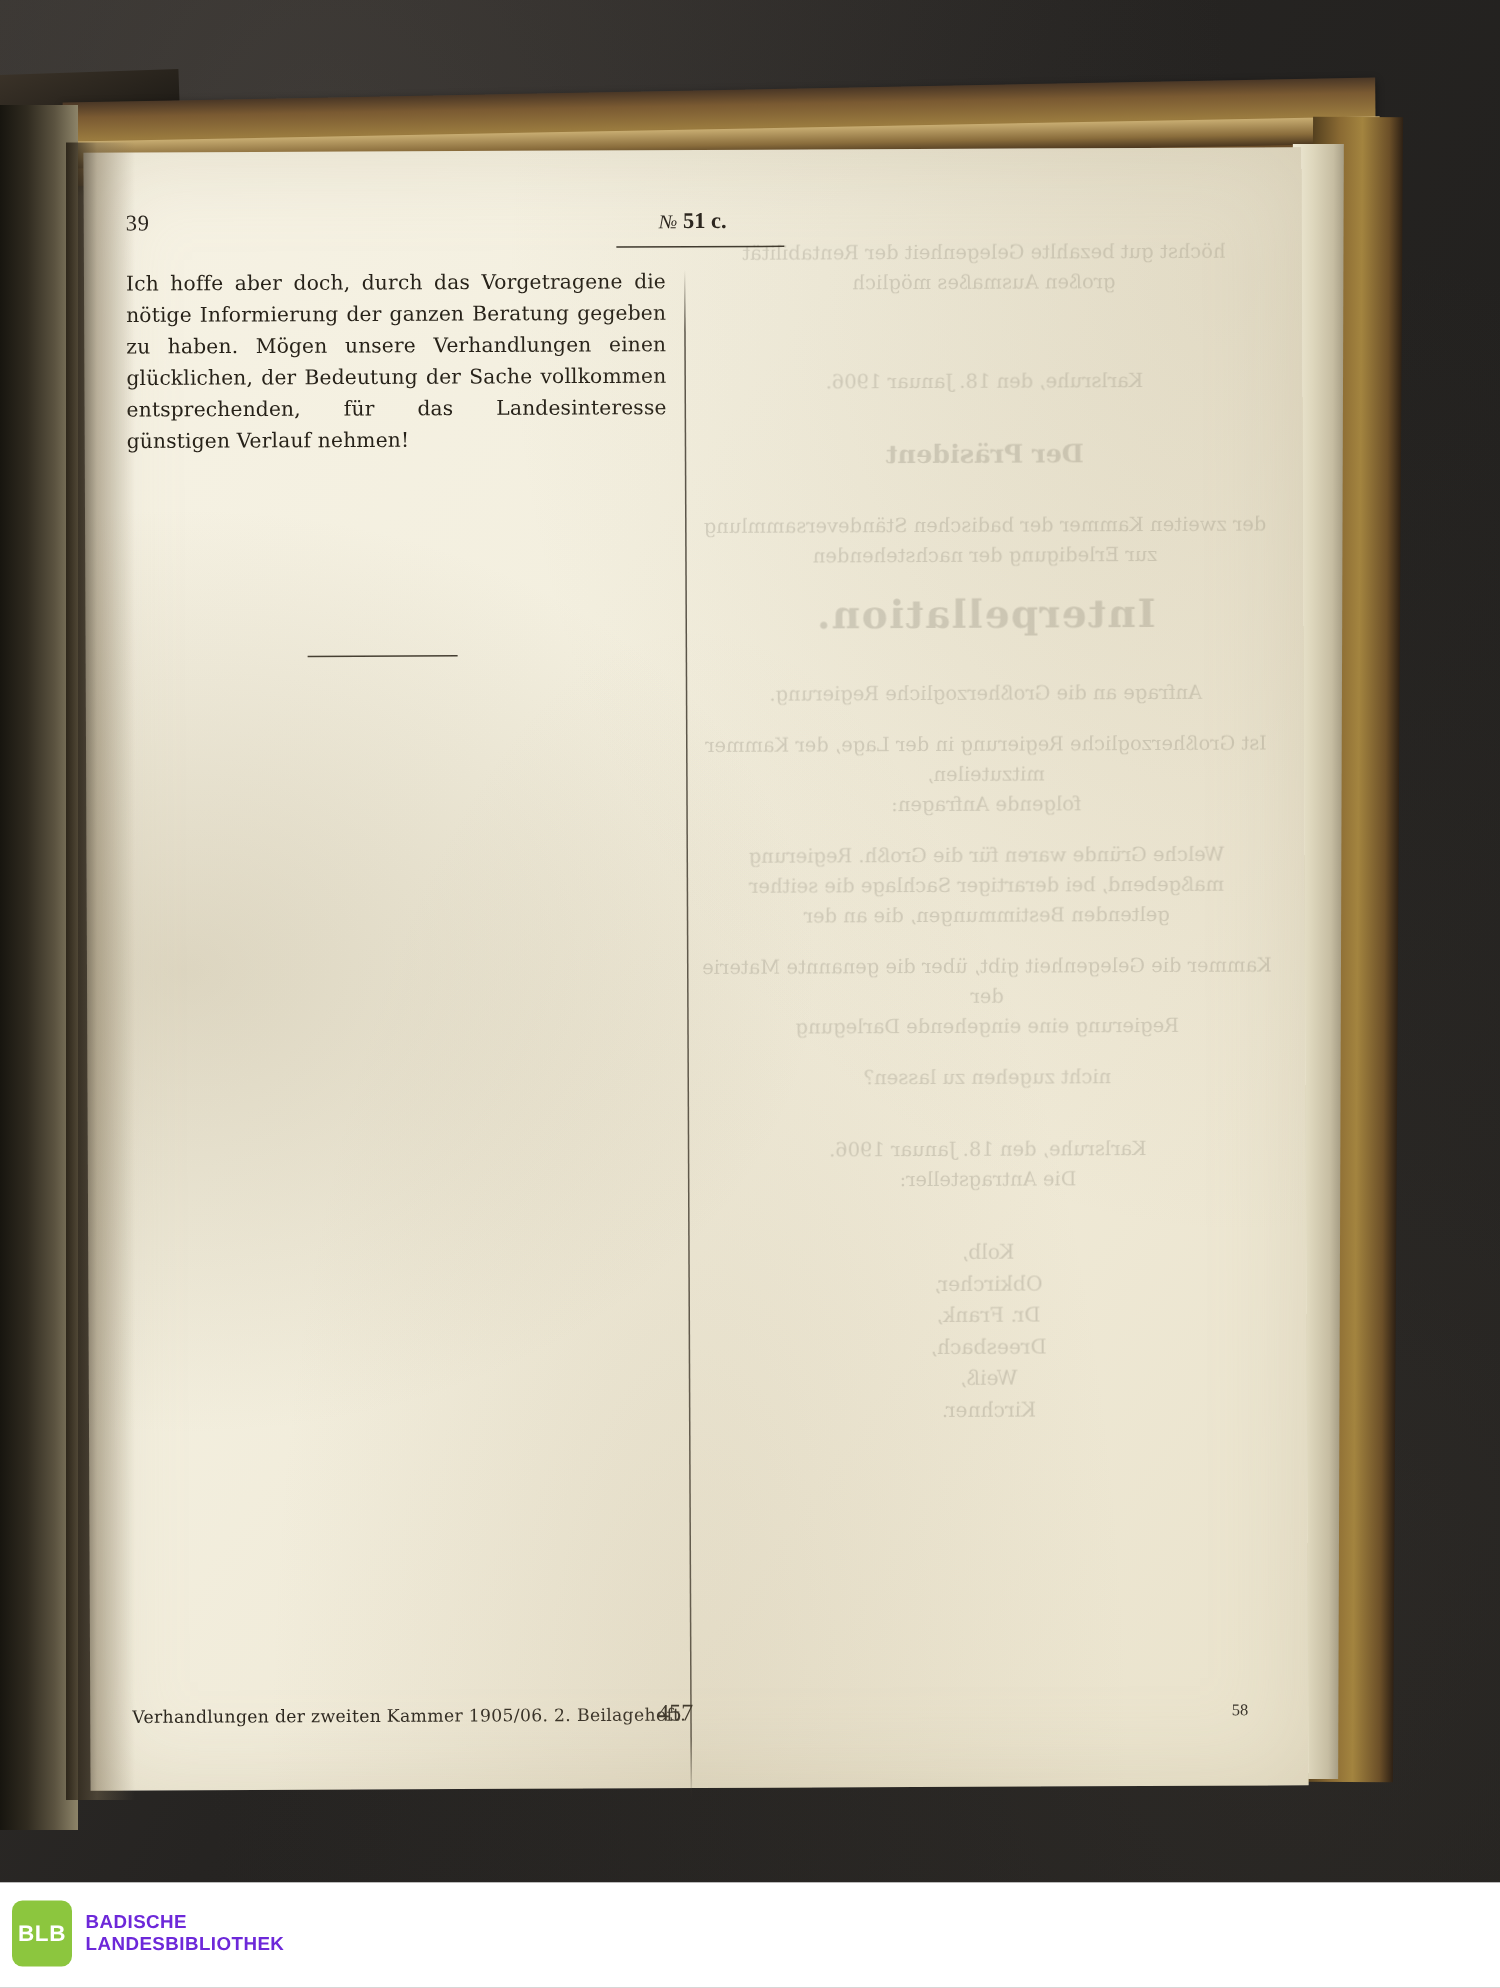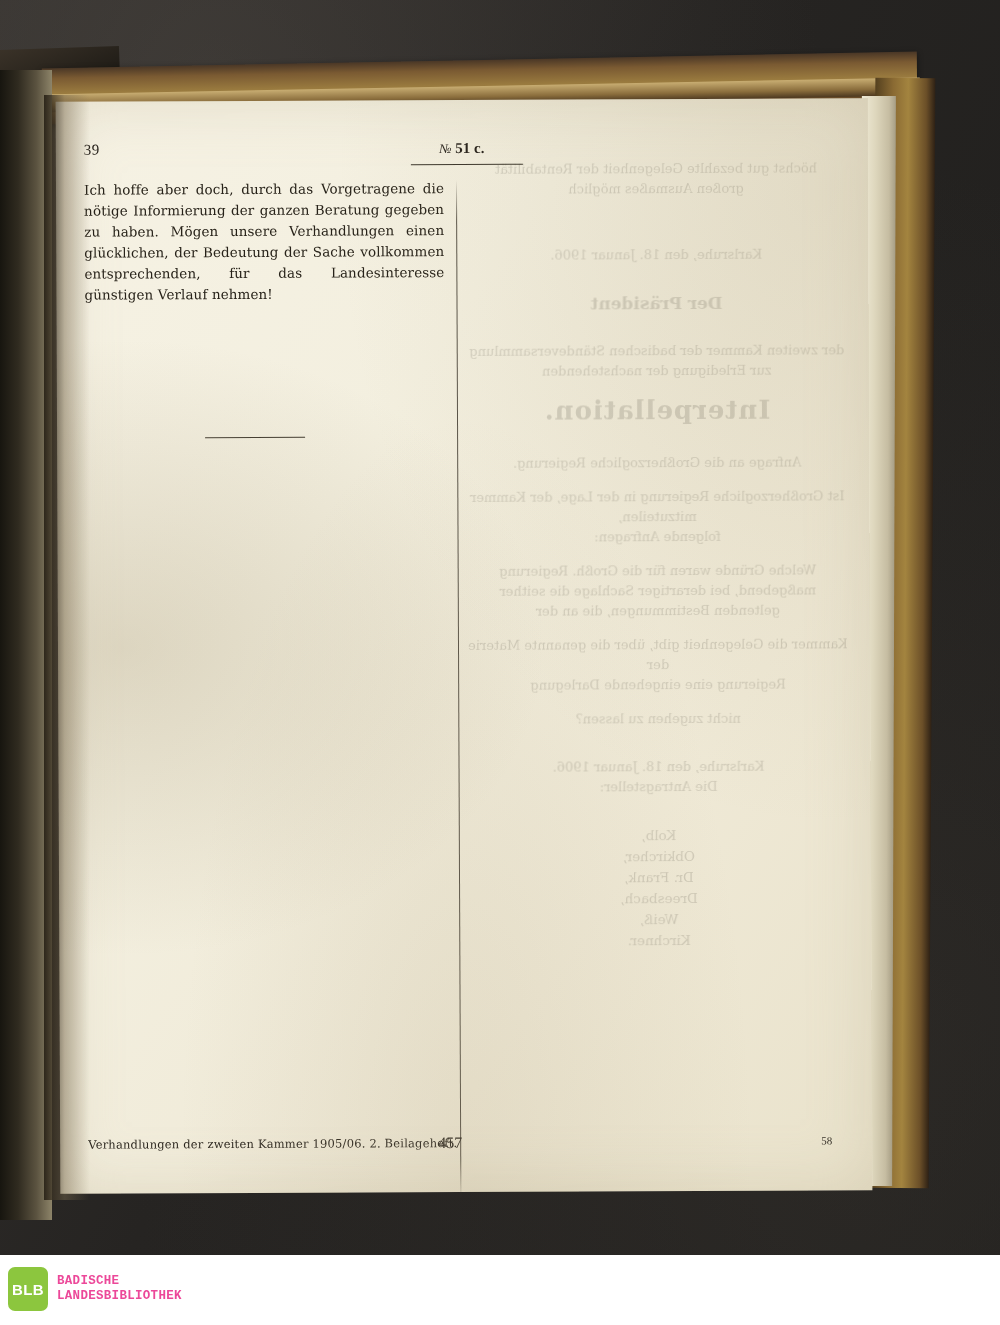--- a/index.html
+++ b/index.html
@@ -297,25 +297,25 @@
     color: #ffffff;
     font-family: "Liberation Sans", sans-serif;
     font-weight: bold;
     font-size: 15px;
     display: flex;
     align-items: center;
     justify-content: center;
     letter-spacing: 0.4px;
   }
   .blb-text {
-    font-family: Liberation Mono, monospace;
+    font-family: Liberation Sans, sans-serif;
     font-size: 12.5px;
     font-weight: bold;
     line-height: 15px;
-    color: #ec4899;
+    color: #6d28d9;
     letter-spacing: 0.3px;
   }
   .bw {
     position: absolute;
     right: 14px;
     top: 16px;
     display: flex;
     align-items: center;
     gap: 10px;
   }

